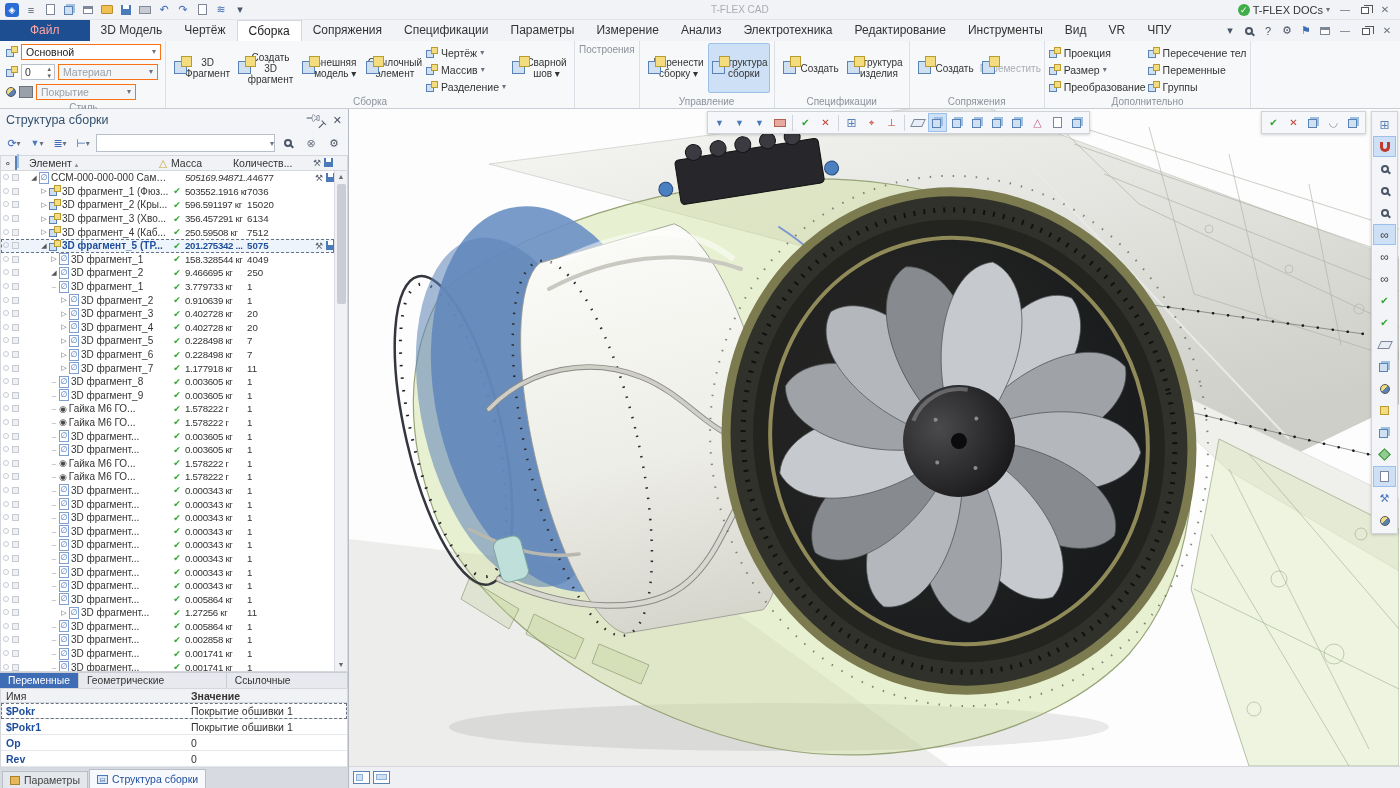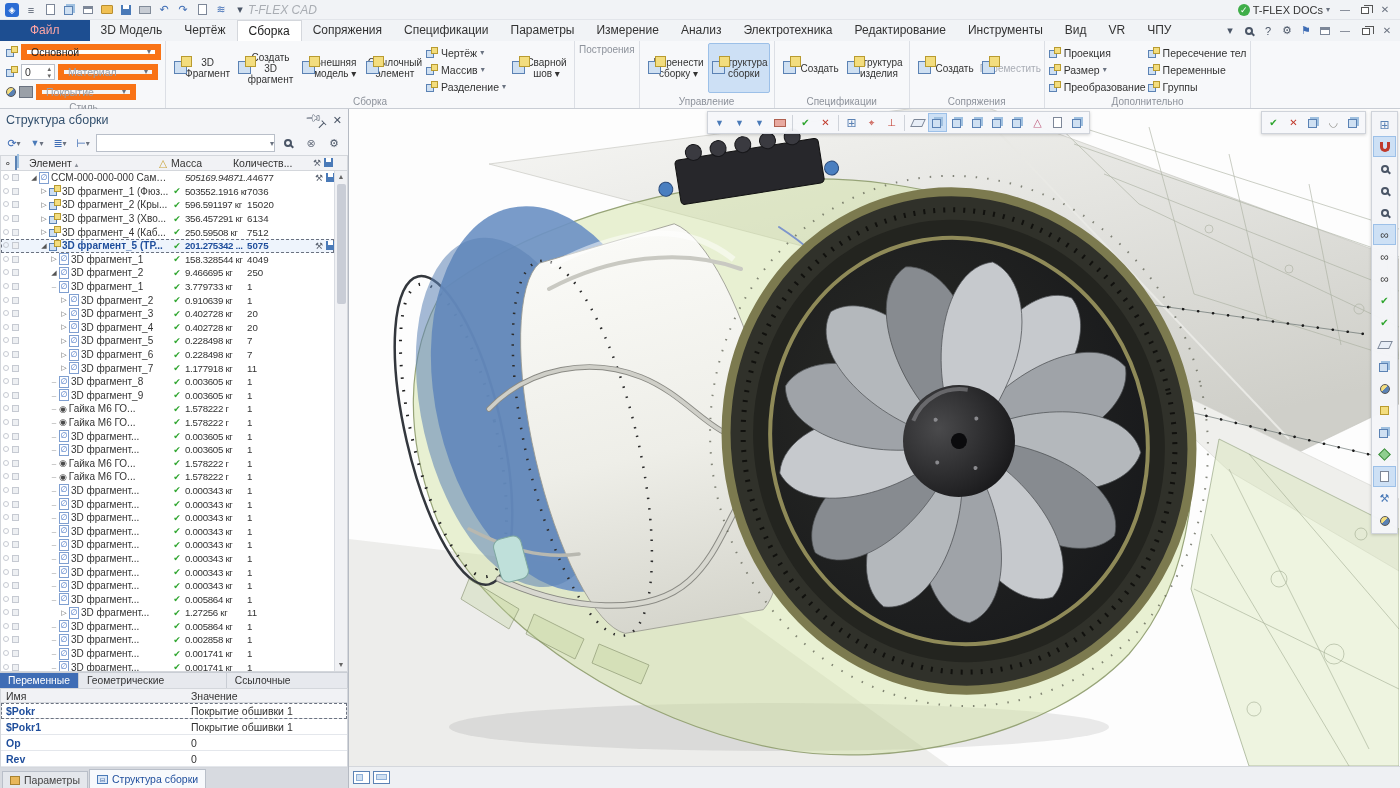--- a/index.html
+++ b/index.html
@@ -3,21 +3,21 @@
 <meta charset="utf-8">
 <style>
   * { margin:0; padding:0; box-sizing:border-box; }
   html,body { width:1400px; height:788px; overflow:hidden; }
   body { font-family:"Liberation Sans","DejaVu Sans",sans-serif; background:#e9ebee; color:#333; font-size:11px; }
 
   
   .titlebar { height:20px; background:#f1f3f6; display:flex; align-items:center; border-bottom:1px solid #e2e5ea; }
   .qat { display:flex; align-items:center; gap:3px; padding-left:4px; }
   .qat-item { display:flex; align-items:center; justify-content:center; min-width:16px; height:16px; color:#4a5566; font-size:12px; }
-  .title-center { flex:1; color:#a9adb3; font-size:12px;font-style:italic; }
+  .title-center { flex:1; text-align:center; color:#a9adb3; font-size:10px; }
   .docs-btn { display:flex; align-items:center; gap:3px; font-size:11px; color:#333; padding:0 6px; }
   .docs-circle { width:12px; height:12px; border-radius:50%; background:#3fae49; color:#fff; font-size:9px; display:flex; align-items:center; justify-content:center; }
   .winbtns { display:flex; align-items:center; gap:2px; padding-right:6px; }
   .wbtn { width:18px; height:15px; display:flex; align-items:center; justify-content:center; color:#6a7280; font-size:10px; }
 
   
   .menubar { height:21px; background:#f1f3f6; display:flex; align-items:stretch; position:relative; }
   .file-tab { background:#1d4e91; color:#fca5a5; font-size:12px; padding:3px 30px; }
   .mtab { font-size:12px; color:#333; padding:3px 11px; }
   .mtab.active { background:#fff; border:1px solid #d4d7dc; border-bottom:none; color:#222; }
@@ -35,21 +35,21 @@
   .smallbtn { display:flex; align-items:center; gap:3px; height:15px; font-size:10.5px; color:#333; white-space:nowrap; }
   .arrow { color:#6a7280; font-size:8px; }
   .bicon { width:24px; height:24px; position:relative; margin-bottom:2px; }
   .bicon .c1 { position:absolute; left:2px; top:6px; width:13px; height:13px; background:#cfe0f2; border:1px solid #5b82b4; }
   .bicon .c2 { position:absolute; left:9px; top:1px; width:11px; height:11px; background:#f3dd7e; border:1px solid #b99b2f; }
   .sicon { width:12px; height:12px; position:relative; flex:none; }
   .sicon .c1 { position:absolute; left:0; top:3px; width:8px; height:8px; background:#cfe0f2; border:1px solid #5b82b4; }
   .sicon .c2 { position:absolute; left:5px; top:0; width:7px; height:7px; background:#f3dd7e; border:1px solid #b99b2f; }
   
   .stylegrp-row { display:flex; align-items:center; gap:3px; height:17px; margin-bottom:1px; }
-  .combo { width:140px; height:16px; background:#fff; border:6px solid #f97316; font-size:10.5px; display:flex; align-items:center; padding:0 4px; color:#222; }
+  .combo { width:140px; height:16px; background:#fff; border:1px solid #f97316; font-size:10.5px; display:flex; align-items:center; padding:0 4px; color:#222; }
   .combo .cv { flex:1; }
   .combo.disabled { background:#f4f5f7; color:#9aa0a8; }
   .spin { width:34px; height:16px; background:#fff; border:1px solid #b9bfc9; font-size:10.5px; display:flex; align-items:center; padding:0 3px; }
   .spin .ar { margin-left:auto; font-size:7px; color:#666; line-height:7px; }
   .swatch { width:14px; height:12px; background:#9aa0a8; border:1px solid #6a7280; }
 
   
   .main { display:flex; height:679px; }
 
   
@@ -87,21 +87,21 @@
   .vscroll { position:absolute; top:0; right:0; bottom:0; width:13px; background:#f0f1f4; border-left:1px solid #d9dce2; display:flex; flex-direction:column; align-items:center; }
   .vscroll .sarrow { height:12px; font-size:7px; color:#666; line-height:12px; }
   .vscroll .sthumb { width:9px; height:120px; background:#c9cdd6; border-radius:2px; margin:1px auto; }
   .vscroll .strack { flex:1; }
 
   .vtabs { height:16px; display:flex; background:#e7e9ee; border-top:1px solid #c9cdd4; font-size:10.3px; }
   .vtab { padding:2px 8px; border-right:1px solid #c9cdd4; color:#333; }
   .vtab.active { background:#3f6db5; color:#fff; }
   .varhead { height:15px; display:flex; background:#f1f2f5; border:1px solid #d4d7dc; font-size:10.5px; align-items:center; }
   .varhead .h1 { width:190px; padding-left:5px; }
-  .varhead .h2 { flex:1; }
+  .varhead .h2 { flex:1;font-weight:bold; }
   .vars { background:#fff; border:1px solid #d4d7dc; border-top:none; }
   .vrow { height:16px; display:flex; align-items:center; border-bottom:1px solid #e4e7ec; font-size:10.5px; }
   .vrow .vn { width:190px; padding-left:5px; color:#1f4e9c; font-weight:bold; }
   .vrow .vv { flex:1; color:#333; }
   .vrow.sel { outline:1px dashed #6b7280; outline-offset:-1px; }
   .doctabs { height:20px; display:flex; align-items:flex-end; gap:1px; padding-left:2px; background:#d7dae0; }
   .doctab { height:17px; display:flex; align-items:center; gap:4px; padding:0 7px; background:#e4e7ec; border:1px solid #b9bfc9; border-bottom:none; font-size:10.5px; color:#444; }
   .doctab.active { background:#f7f9fc; color:#1f4e9c; height:19px; }
   .dt-ic1 { width:10px; height:9px; background:#e8b75a; border:1px solid #a8822f; }
   .dt-ic2 { width:11px; height:9px; background:#dce8f7; border:1px solid #4a7ab8; color:#2b579a; font-size:6px; line-height:8px; text-align:center; }

